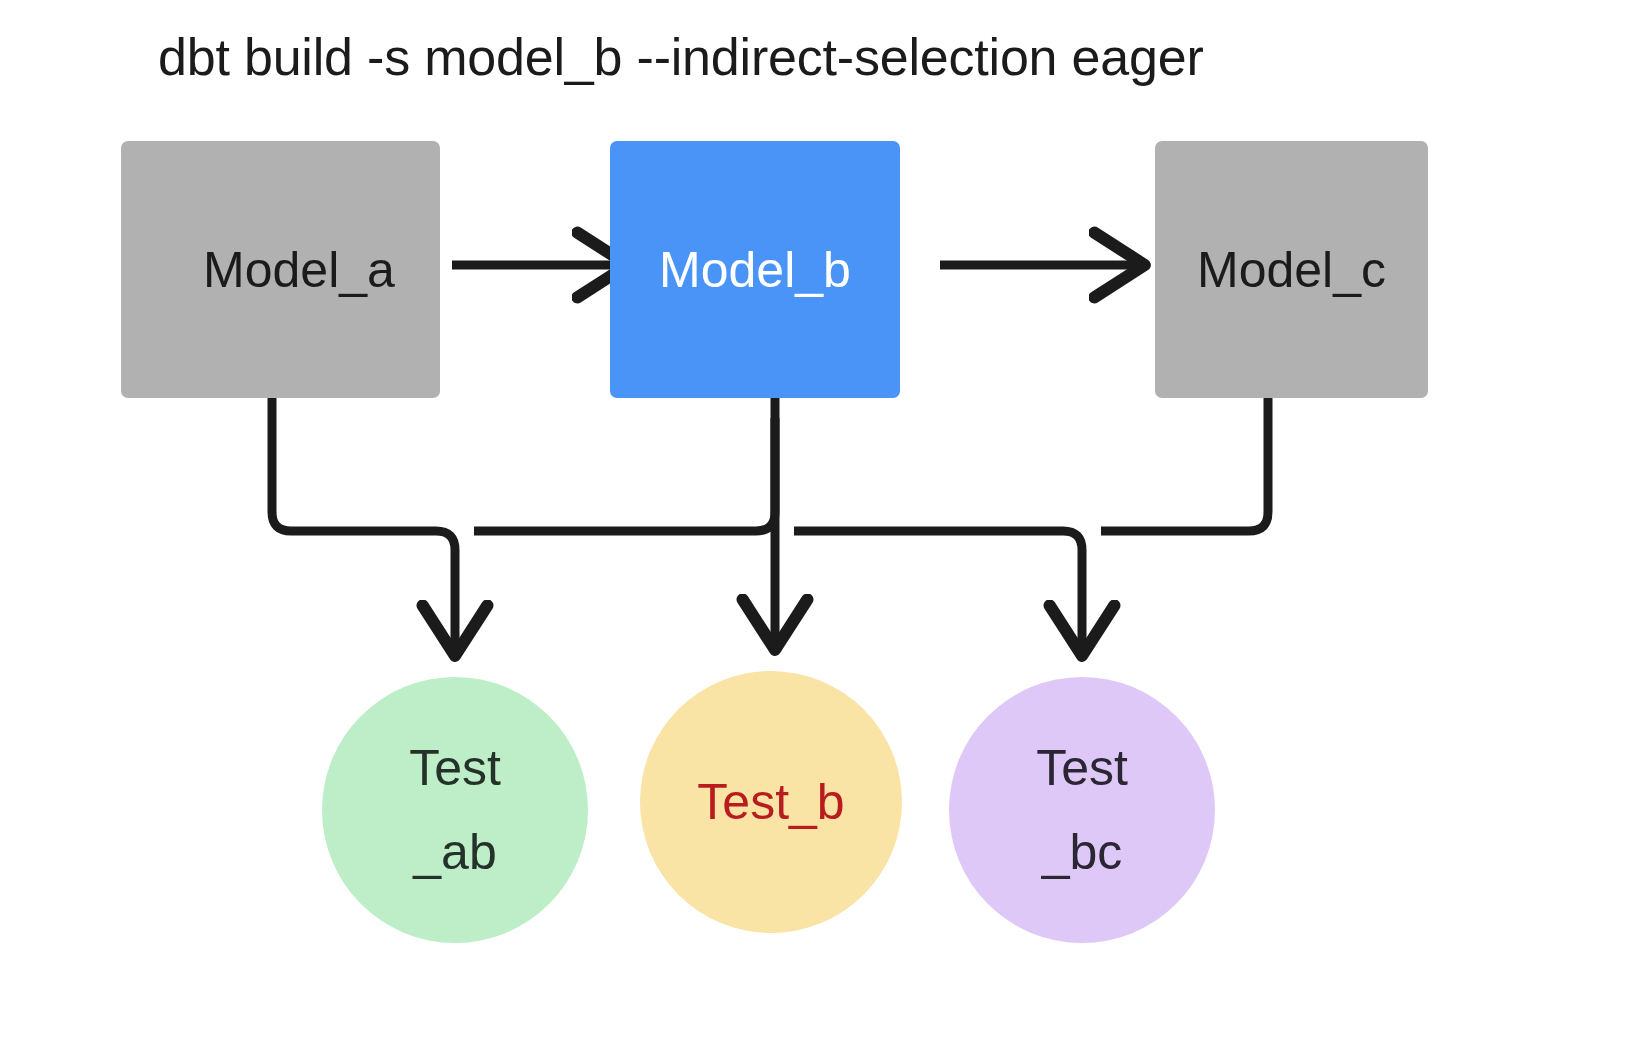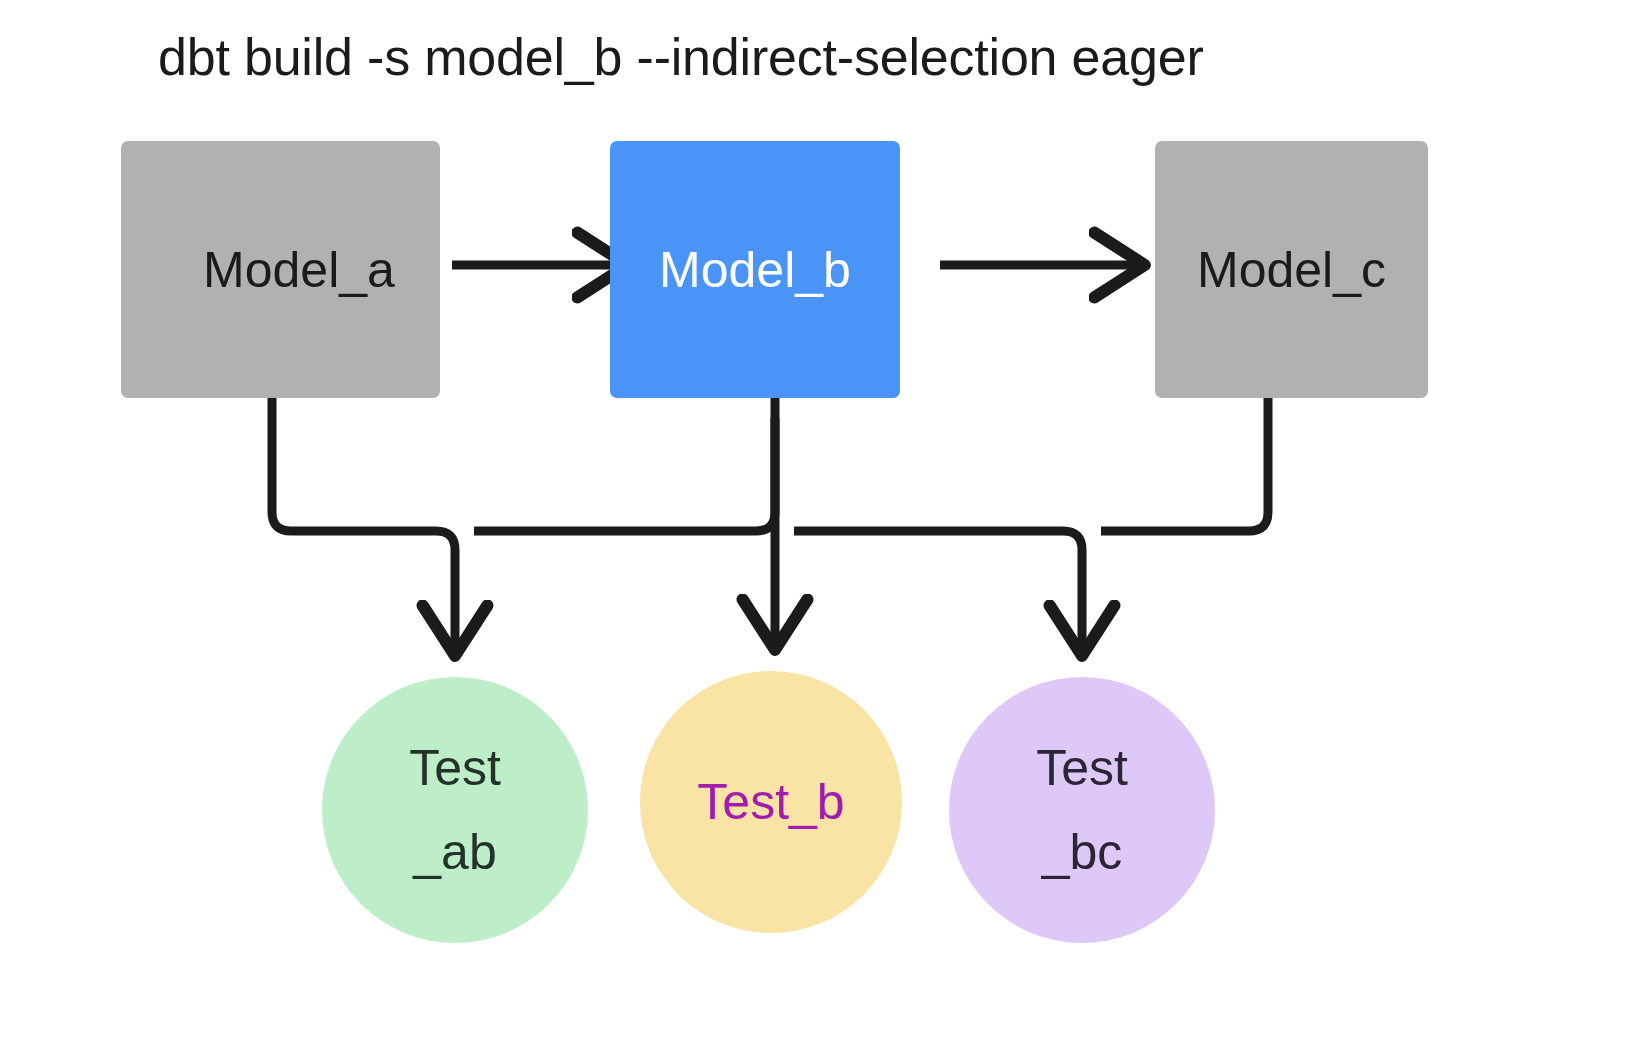--- a/index.html
+++ b/index.html
@@ -102,21 +102,21 @@
 
   <div class="node model-box" style="left:1155px; top:141px; width:273px; height:257px; background:#b1b1b1; color:#1b1b1b;">
     <span class="node-label">Model_c</span>
   </div>
 
   <div class="node circle-node" style="left:322px; top:677px; width:266px; height:266px; background:#bdeec8; color:#25322a;">
     <span class="node-label">Test
 _ab</span>
   </div>
 
-  <div class="node circle-node" style="left:640px; top:671px; width:262px; height:262px; background:#f9e3a5; color:#a21caf;">
+  <div class="node circle-node" style="left:640px; top:671px; width:262px; height:262px; background:#f9e3a5; color:#b91c1c;">
     <span class="node-label">Test_b</span>
   </div>
 
   <div class="node circle-node" style="left:949px; top:677px; width:266px; height:266px; background:#dec8f7; color:#2b2633;">
     <span class="node-label">Test
 _bc</span>
   </div>
 
 </div>
 

